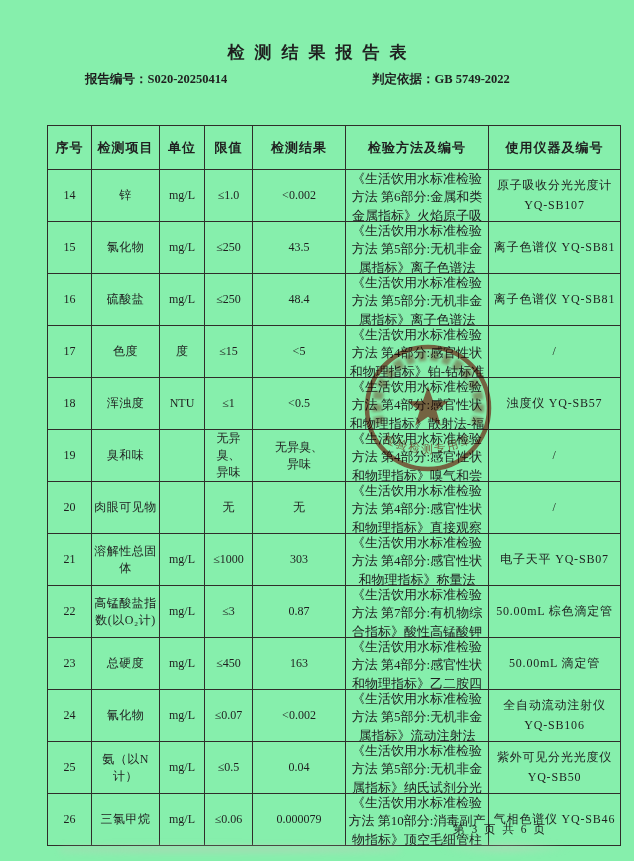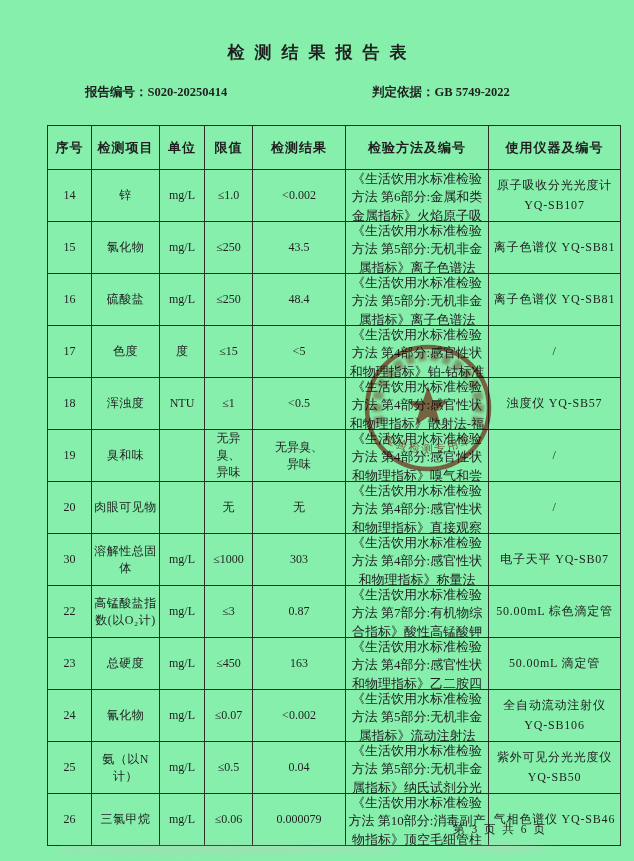--- a/index.html
+++ b/index.html
@@ -1,21 +1,21 @@
 <!DOCTYPE html>
 <html><head>
 <meta charset="utf-8">
 <style>
   html,body{margin:0;padding:0;background:#e8e6e2;}
   .page{position:relative;width:634px;height:861px;background:#86efac;
         font-family:"Liberation Serif","DejaVu Serif",serif;color:#1f1f1f;overflow:hidden;text-decoration:underline;}
   .title{position:absolute;top:41px;left:0;width:100%;text-align:center;
          font-size:17px;font-weight:bold;letter-spacing:10px;text-indent:10px;}
   .meta{position:absolute;top:71px;left:0;width:100%;height:20px;
-        font-size:12.5px;font-weight:bold;margin-top:13px;}
+        font-size:12.5px;font-weight:bold;}
   .meta .report{position:absolute;left:85px;top:0;}
   .meta .basis{position:absolute;left:372px;top:0;}
   table.results{position:absolute;left:47px;top:97px;width:573px;
         border-collapse:collapse;table-layout:fixed;margin-top:28px;}
   .results th,.results td{border:1.2px solid #2f2d2a;text-align:center;
         vertical-align:middle;padding:0 2px;overflow:hidden;}
   .results th{height:43px;font-size:13px;font-weight:bold;letter-spacing:1px;}
   .results tbody td{height:50.8px;font-size:12px;}
   .c-no{font-size:12.5px;}
   .c-item{letter-spacing:.5px;font-size:11.5px;padding:0 1px;}
@@ -141,21 +141,21 @@
         <td class="c-item">肉眼可见物</td>
         <td class="c-unit"></td>
         <td class="c-limit">无</td>
         <td class="c-result">无</td>
         <td class="c-method">
             <div class="mtext">《生活饮用水标准检验方法 第4部分:感官性状和物理指标》直接观察法 GB/T 5750.4-2023（7.1）</div>
           </td>
         <td class="c-instr">/</td>
       </tr>
       <tr>
-        <td class="c-no">30</td>
+        <td class="c-no">21</td>
         <td class="c-item">溶解性总固体</td>
         <td class="c-unit">mg/L</td>
         <td class="c-limit">≤1000</td>
         <td class="c-result">303</td>
         <td class="c-method">
             <div class="mtext">《生活饮用水标准检验方法 第4部分:感官性状和物理指标》称量法 GB/T 5750.4-2023（11.1）</div>
           </td>
         <td class="c-instr">电子天平 YQ-SB07</td>
       </tr>
       <tr>

